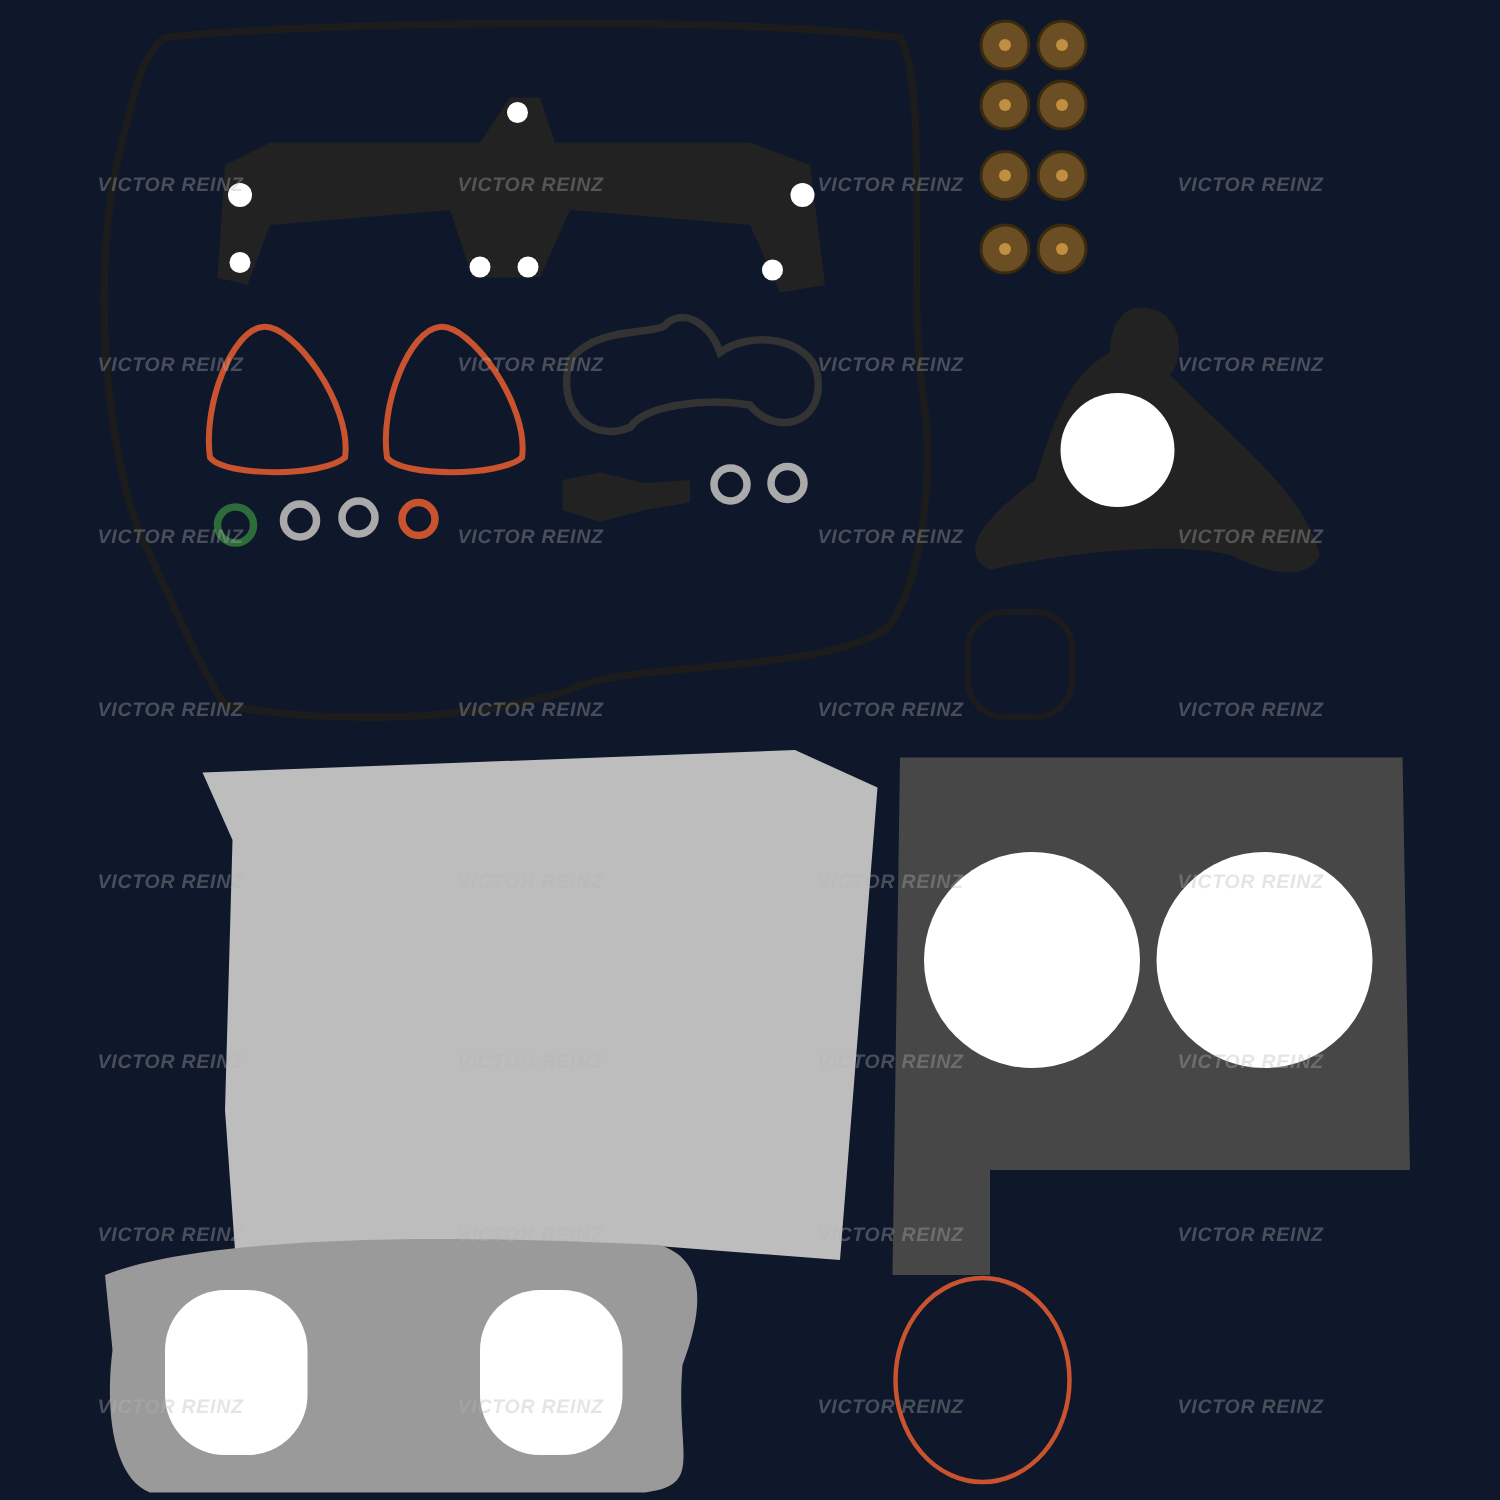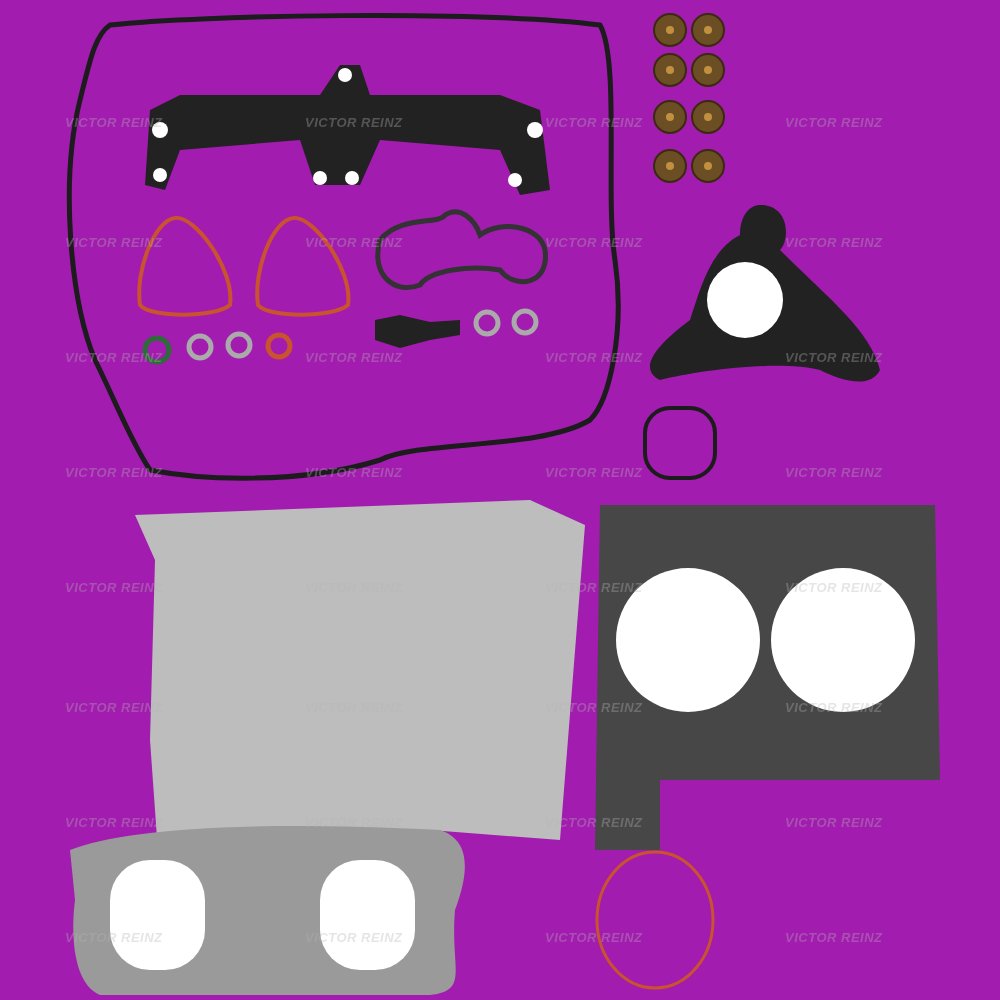--- a/index.html
+++ b/index.html
@@ -1,16 +1,16 @@
 <!DOCTYPE html>
 <html><head>
 <meta charset="utf-8">
 <style>
 html,body{margin:0;padding:0;background:#fff;}
-#stage{position:relative;width:1000px;height:1000px;overflow:hidden;background:#a21caf;font-family:"Liberation Sans",sans-serif;}
+#stage{position:relative;width:1000px;height:1000px;overflow:hidden;background:#0f172a;font-family:"Liberation Sans",sans-serif;}
 svg{position:absolute;left:0;top:0;}
 .wm{position:absolute;font-weight:bold;font-style:italic;font-size:13px;color:rgba(180,180,180,0.35);letter-spacing:0.5px;pointer-events:none;}
 </style>
 </head>
 <body>
 
 <div id="stage">
 <svg width="1000" height="1000" viewBox="0 0 1000 1000">
 
   <path d="M110,25 C200,15 480,10 600,25 C620,60 605,200 615,260 C625,330 610,400 590,420 C540,450 420,440 380,460 C300,485 200,480 150,470 C130,440 115,400 95,360 C70,300 60,180 80,100 C90,60 95,35 110,25 Z" fill="none" stroke="#1c1c1c" stroke-width="5"></path>

